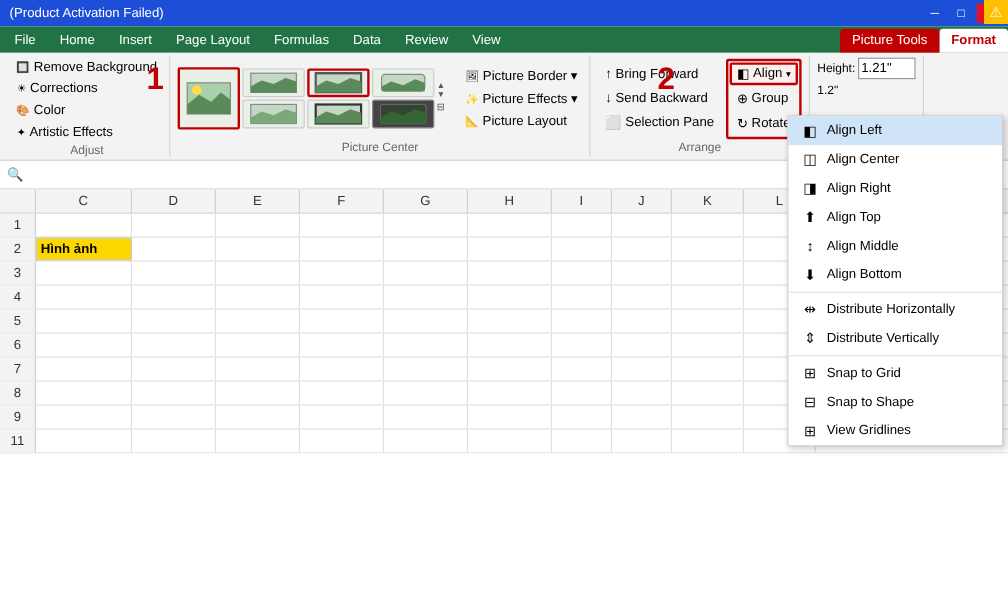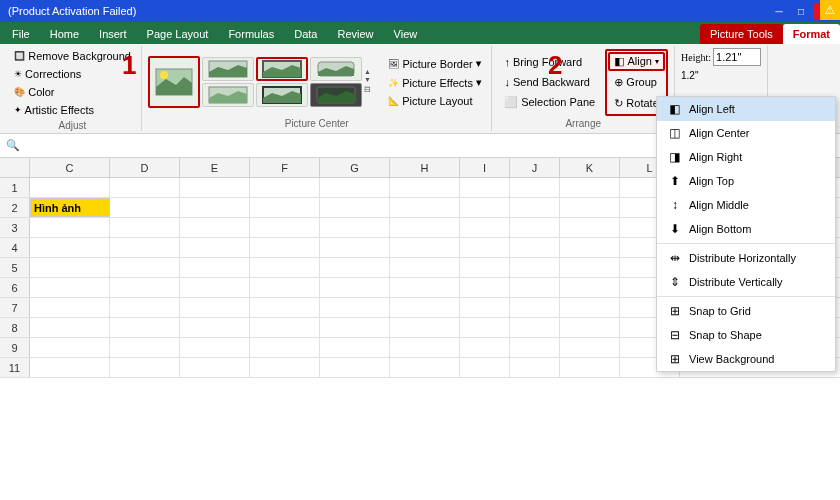--- a/index.html
+++ b/index.html
@@ -485,21 +485,21 @@
           <span>Rotate</span>
         </div>
       </div>
     </div>
     <div class="section-label">Arrange</div>
   </div>
 
   <div class="ribbon-section">
     <div class="section-content" style="flex-direction:column; align-items:flex-start; gap:4px;">
       <div class="size-input-row">
-        <span style="font-size:10px;font-family:Liberation Serif, serif;">Height:</span>
+        <span style="font-size:10px;">Height:</span>
         <input class="size-input" type="text" value="1.21&quot;" style="">
       </div>
       <div class="size-input-row">
         <span style="font-size:10px;">1.2"</span>
       </div>
     </div>
     <div class="section-label">Size</div>
   </div>
 
   <div class="dropdown-menu">
@@ -540,21 +540,21 @@
     <div class="dropdown-item">
       <span class="item-icon">⊞</span>
       <span>Snap to Grid</span>
     </div>
     <div class="dropdown-item">
       <span class="item-icon">⊟</span>
       <span>Snap to Shape</span>
     </div>
     <div class="dropdown-item">
       <span class="item-icon">⊞</span>
-      <span>View Background</span>
+      <span>View Gridlines</span>
     </div>
   </div>
 
   <div class="badge-num" style="top:6px; left:122px;">1</div>
   <div class="badge-num" style="top:6px; left:548px;">2</div>
 </div>
 
 <div class="formula-bar">
   <span style="color:#888;">🔍</span>
 </div>

